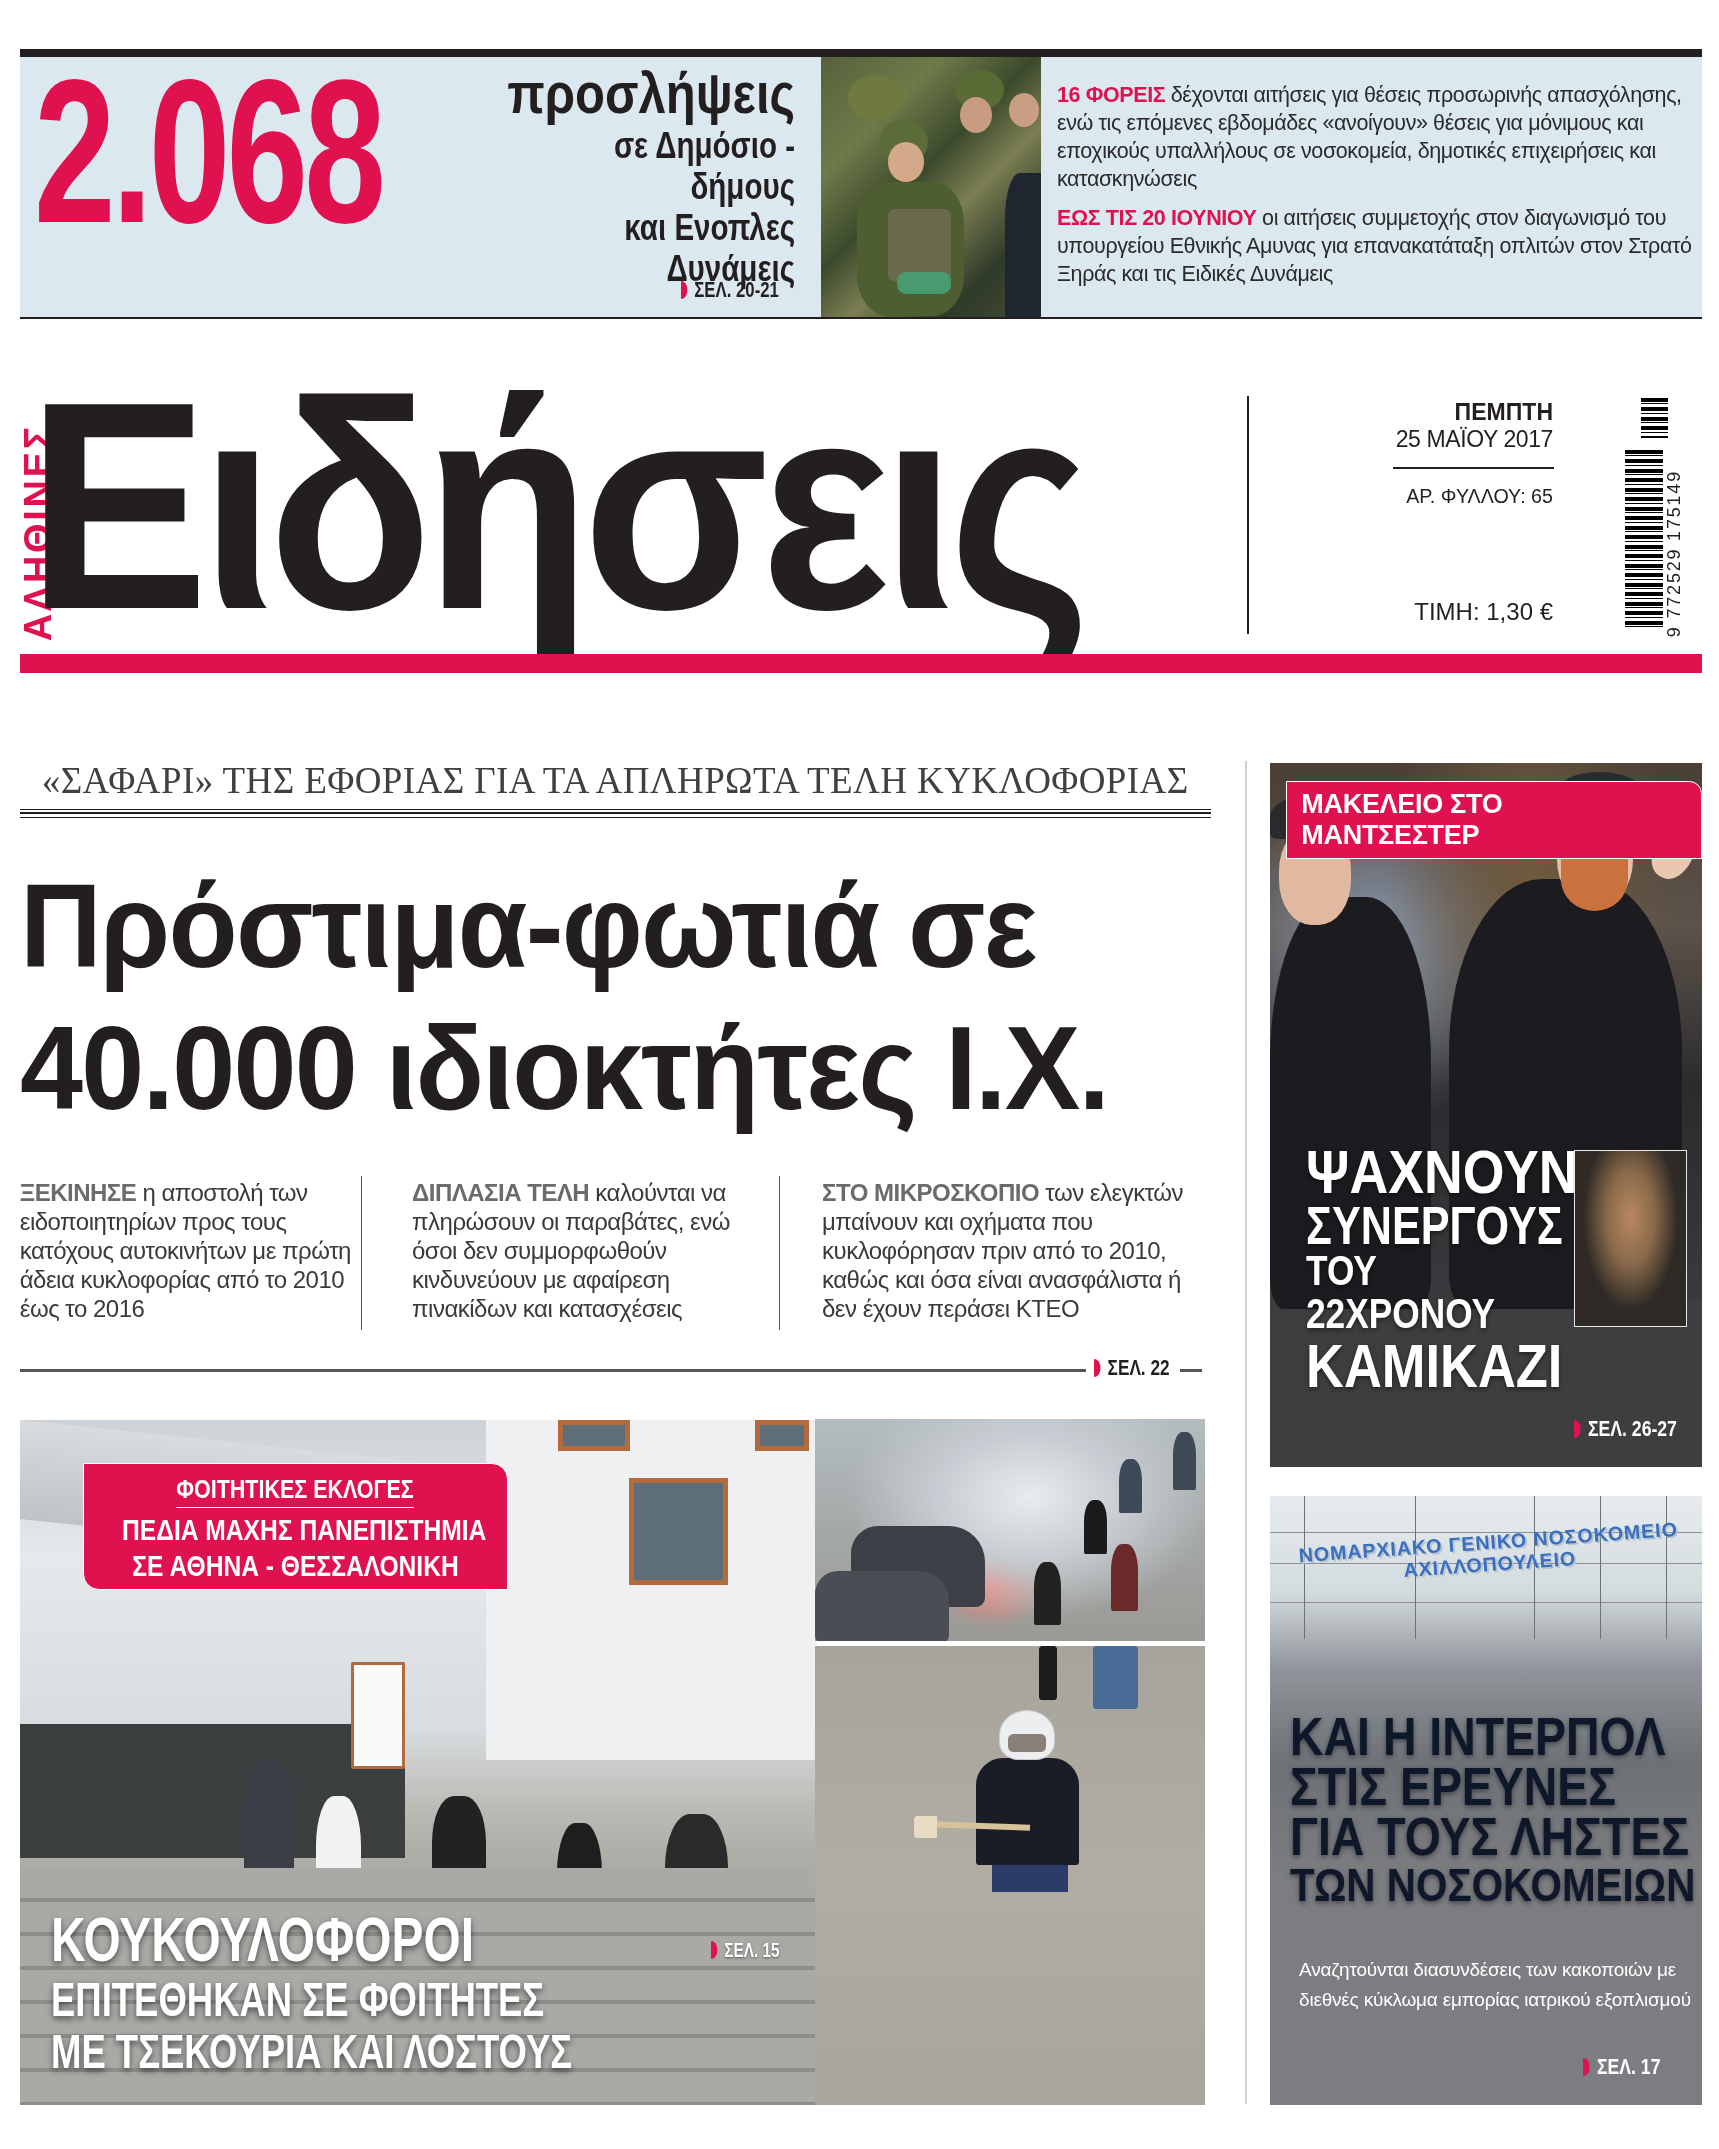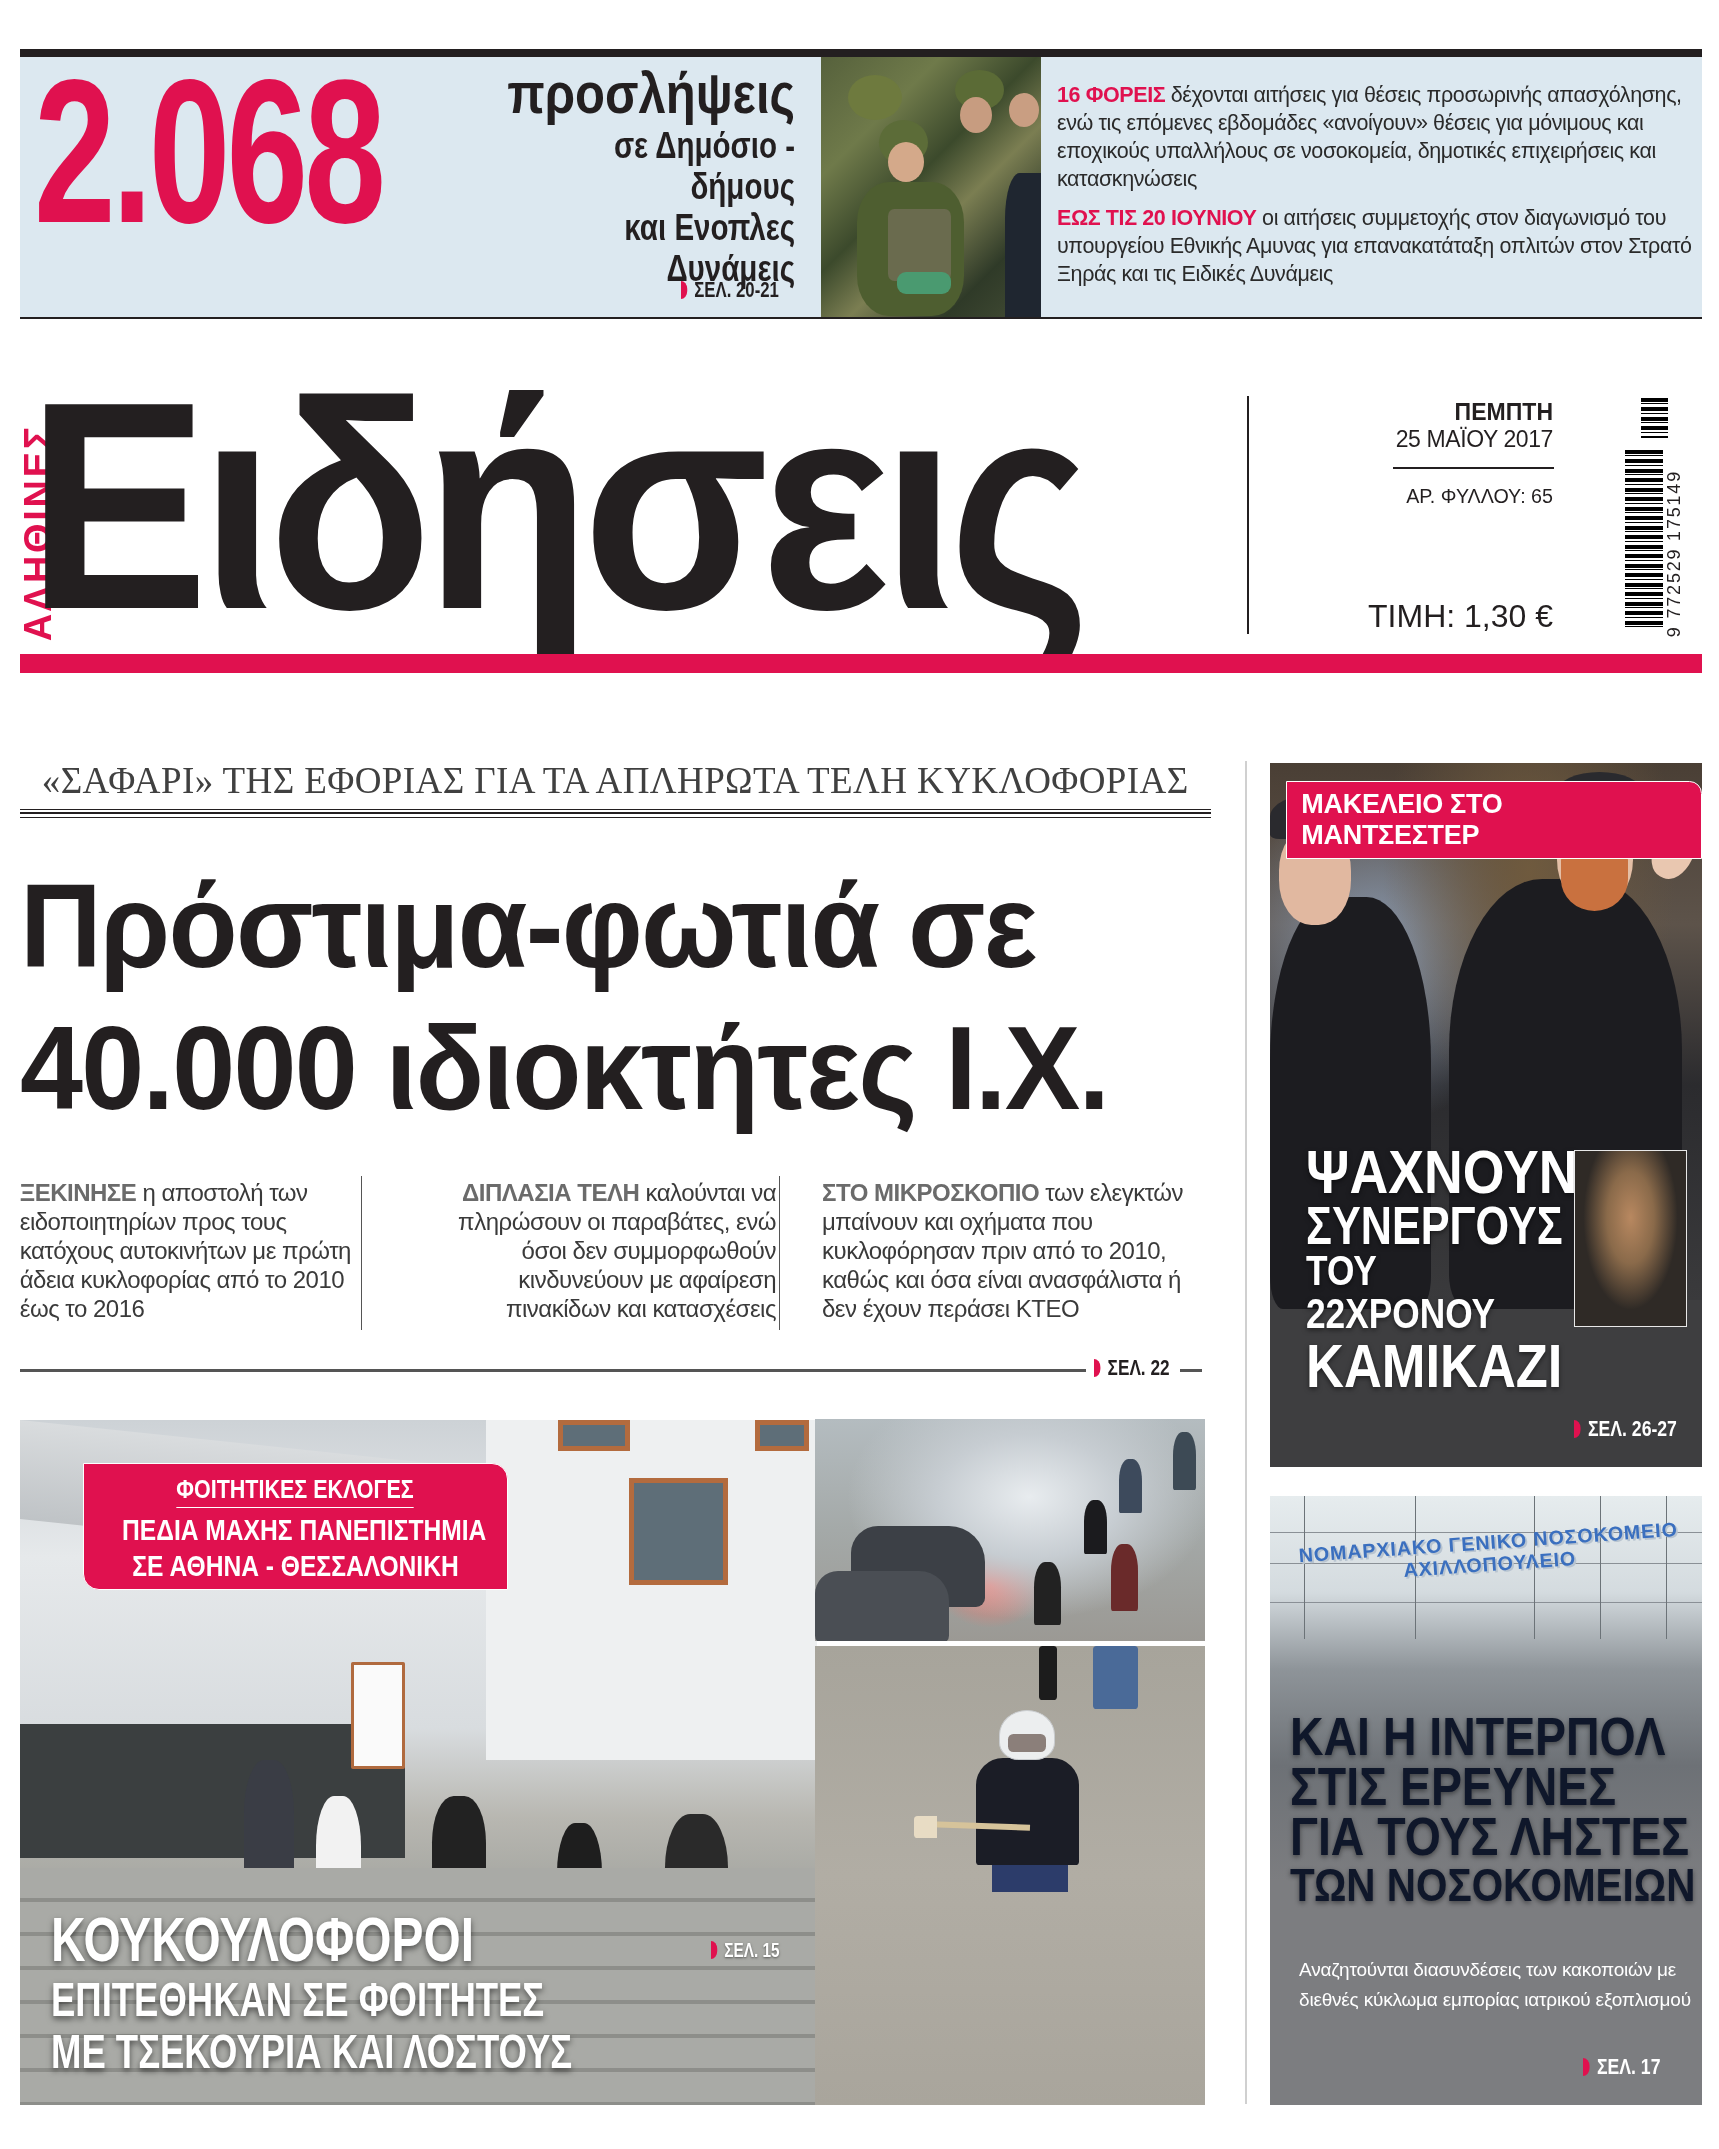--- a/index.html
+++ b/index.html
@@ -23,37 +23,37 @@
 
   
   #kicker-vert { left: 18px; top: 400px; width: 40px; height: 265px; }
   #kicker-vert span { position: absolute; left: 0; top: 265px; transform: rotate(-90deg); transform-origin: left top; font-weight: bold; font-size: 38px; line-height: 40px; color: #e0114f; letter-spacing: 2.7px; width: 265px; text-align: center; }
   #masthead-title { left: 27px; top: 358px; font-weight: bold; font-size: 296px; line-height: 296px; letter-spacing: -9px; transform: scaleX(0.92); transform-origin: left top; color: #231f20; }
   #mast-divider { left: 1247px; top: 396px; width: 1.8px; height: 238px; background: #231f20; }
   #mast-day { left: 1343px; top: 399px; width: 210px; text-align: right; font-weight: bold; font-size: 23px; }
   #mast-date { left: 1343px; top: 426px; width: 210px; text-align: right; font-size: 23px; letter-spacing: -0.4px; }
   #mast-rule { left: 1393px; top: 467px; width: 161px; height: 1.8px; background: #231f20; }
   #mast-issue { left: 1343px; top: 485px; width: 210px; text-align: right; font-size: 19.7px; }
-  #mast-price { left: 1343px; top: 598px; width: 210px; text-align: right; font-size: 32px; }
+  #mast-price { left: 1343px; top: 598px; width: 210px; text-align: right; font-size: 24px; }
   #barcode { left: 1625px; top: 398px; width: 50px; height: 233px; }
   #barcode .bars { position: absolute; left: 0; top: 0; width: 38px; height: 224px;
      background: repeating-linear-gradient(180deg, #000 0 3.6px, #fff 3.6px 5.4px, #000 5.4px 6.3px, #fff 6.3px 9px, #000 9px 13.4px, #fff 13.4px 15px, #000 15px 16px, #fff 16px 19px); }
   #barcode .digits { position: absolute; left: 39px; top: 72px; transform: rotate(-90deg) translateX(-100%); transform-origin: left top; font-size: 18px; letter-spacing: 1.8px; white-space: nowrap; }
   #mast-bar { left: 19.7px; top: 654px; width: 1682px; height: 19px; background: #e0114f; }
 
   
   #lead-kicker { left: 19.7px; top: 759px; width: 1191px; text-align: center; font-family: "Liberation Serif", serif; font-size: 37px; letter-spacing: 0.4px; color: #404040; white-space: nowrap; }
   #lead-kicker-rules { left: 19.7px; top: 809px; width: 1191px; height: 9px; border-top: 1.8px solid #231f20; border-bottom: 1.8px solid #231f20; }
   #lead-kicker-rules::after { content: ""; position: absolute; left: 0; top: 1.8px; width: 100%; height: 1.8px; background: #231f20; }
   #lead-headline { left: 19.7px; top: 855px; width: 1200px; font-weight: bold; font-size: 118px; line-height: 142px; letter-spacing: -1.8px; color: #231f20; }
   #lead-headline span { display: block; transform: scaleX(0.96); transform-origin: left top; }
   .lead-col { top: 1178px; width: 349px; font-size: 24px; line-height: 29px; color: #3a3a3a; letter-spacing: -0.5px; }
   .lead-col b { font-weight: bold; color: #6b6b6b; }
   #lead-col-1 { left: 19.7px; }
-  #lead-col-2 { left: 427px; text-align: right; }
+  #lead-col-2 { left: 412px; }
   #lead-col-3 { left: 822px; width: 385px; }
   .col-div { top: 1176px; width: 0.9px; height: 154px; background: #555; }
   #col-div-1 { left: 361px; }
   #col-div-2 { left: 779px; }
   #lead-footer-rule { left: 19.7px; top: 1369px; width: 1066px; height: 2.7px; background: #555; }
   #lead-page { left: 1094px; top: 1356px; font-weight: bold; font-size: 21.5px; transform: scaleX(0.8); transform-origin: left top; }
   #lead-footer-tail { left: 1180px; top: 1369px; width: 21.5px; height: 2.7px; background: #555; }
 
   
   #right-divider { left: 1245px; top: 761px; width: 1.8px; height: 1343px; background: #d0d0d0; }

